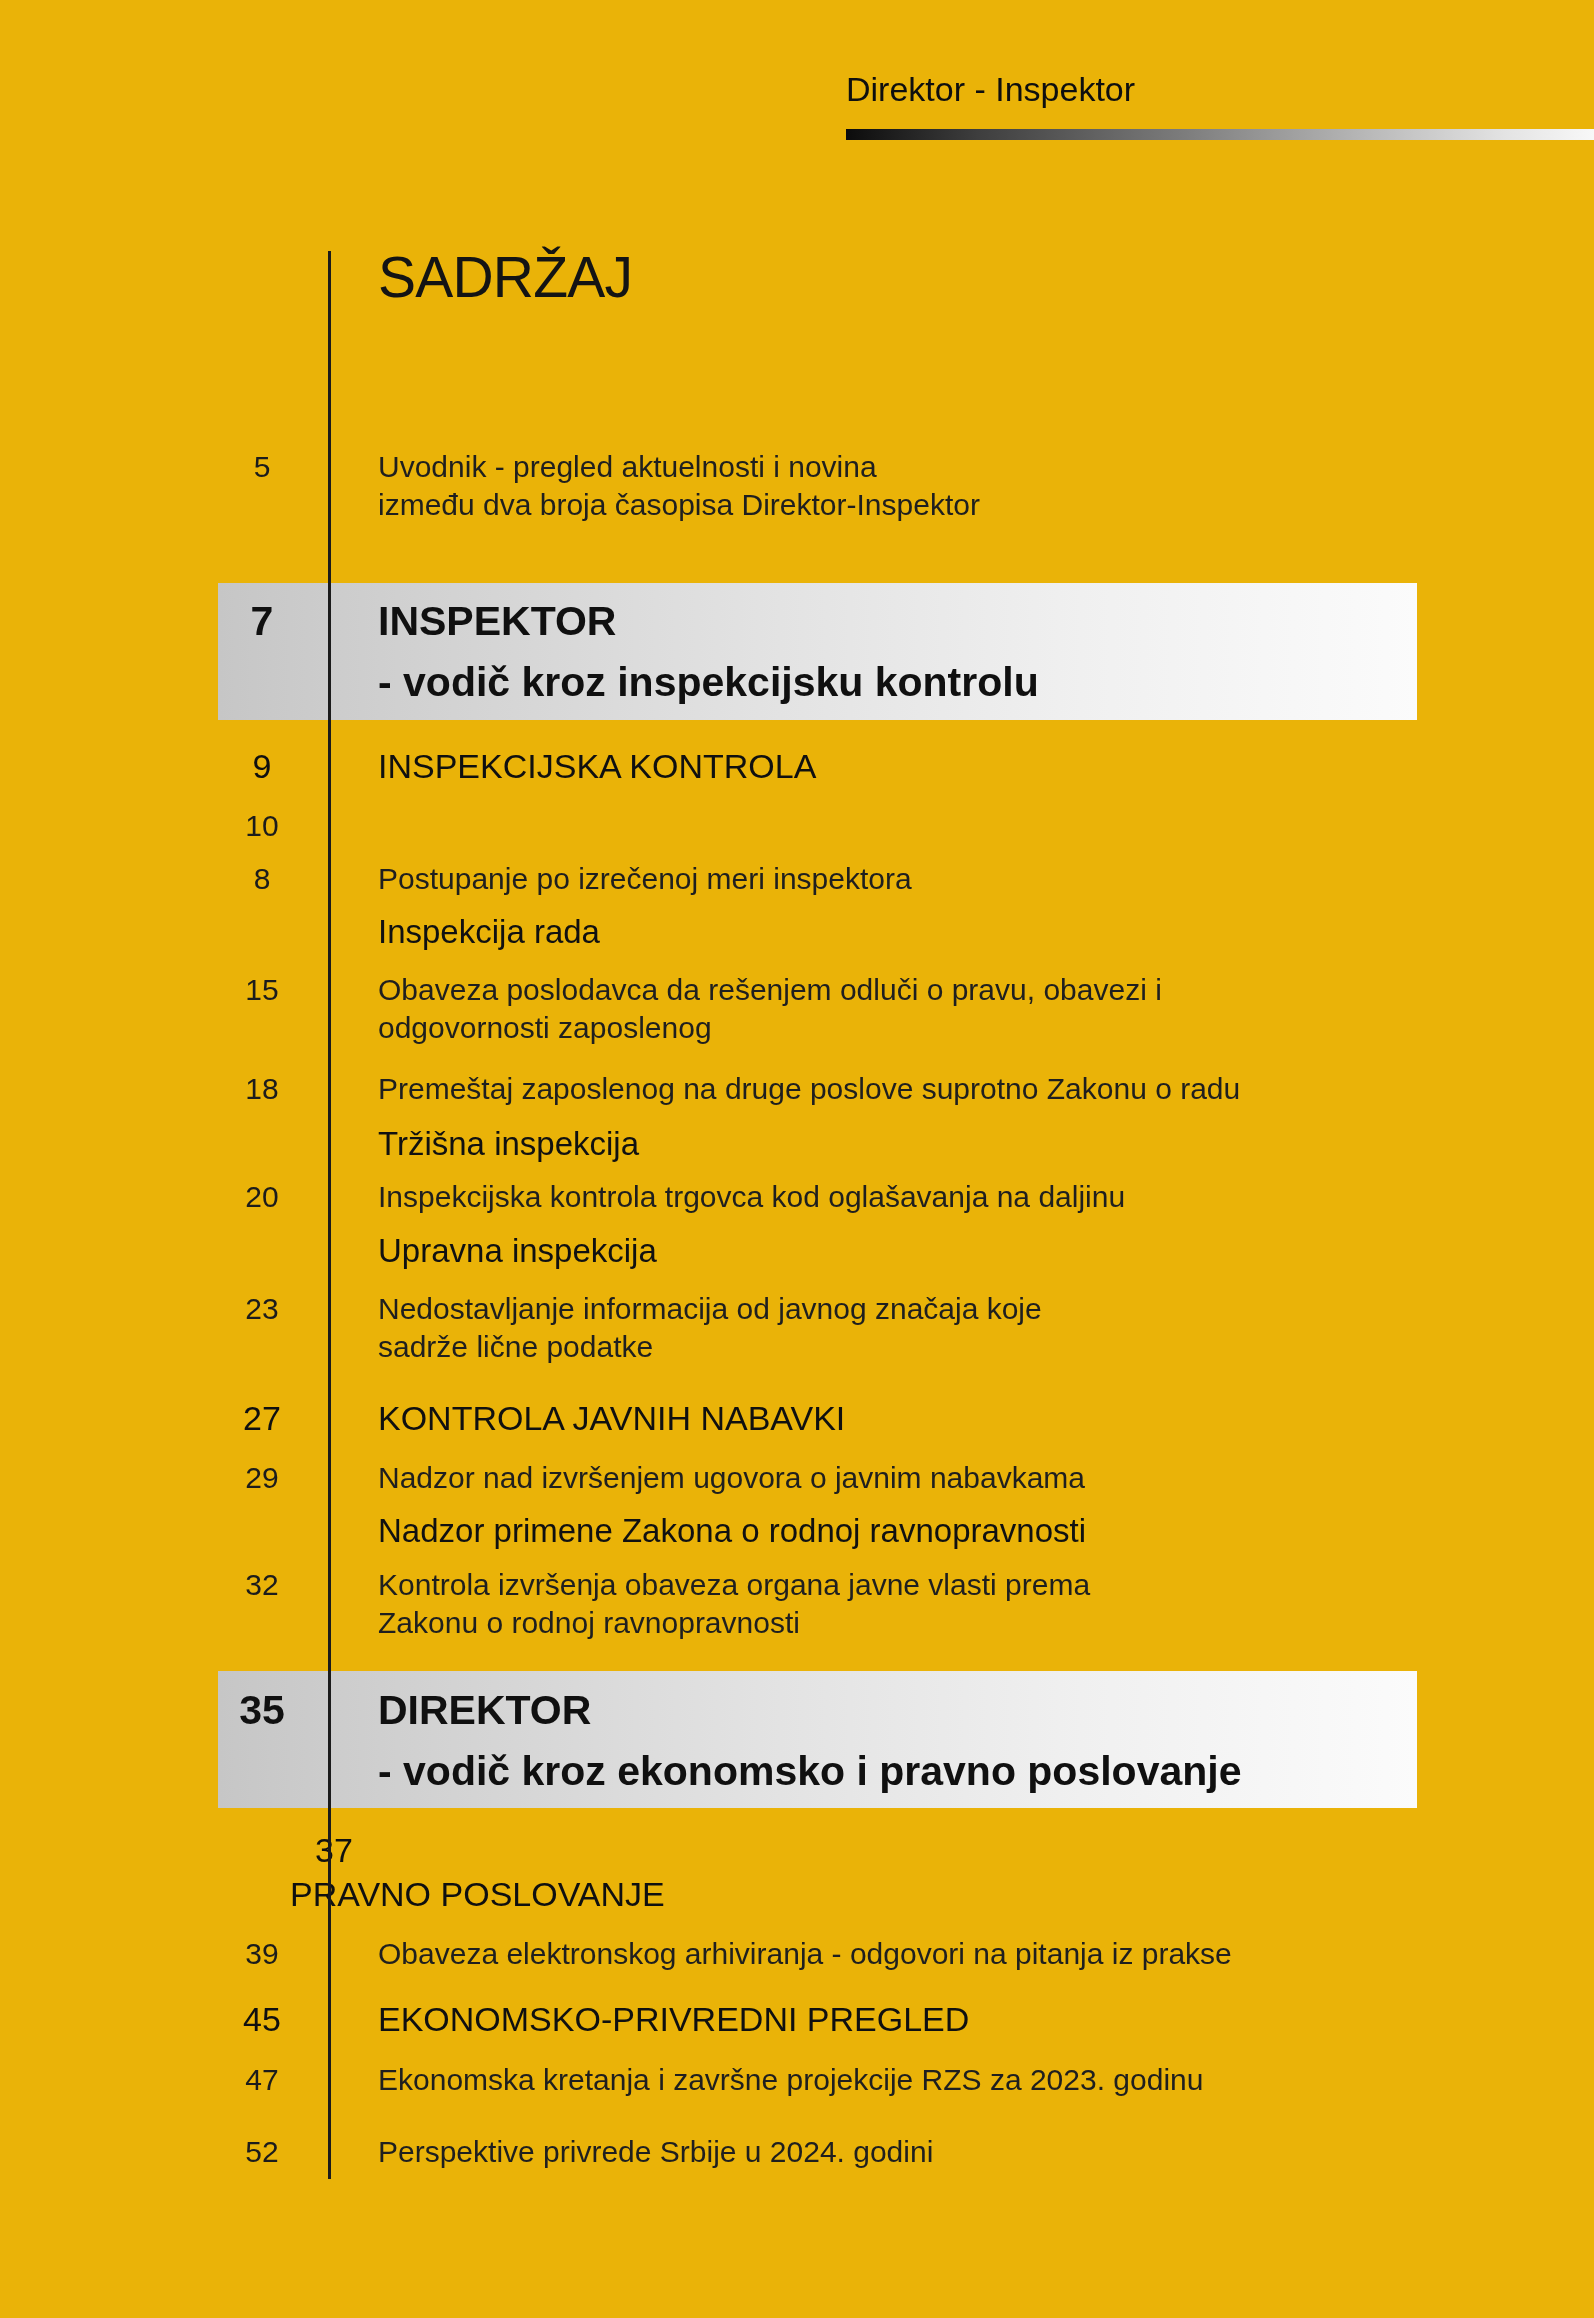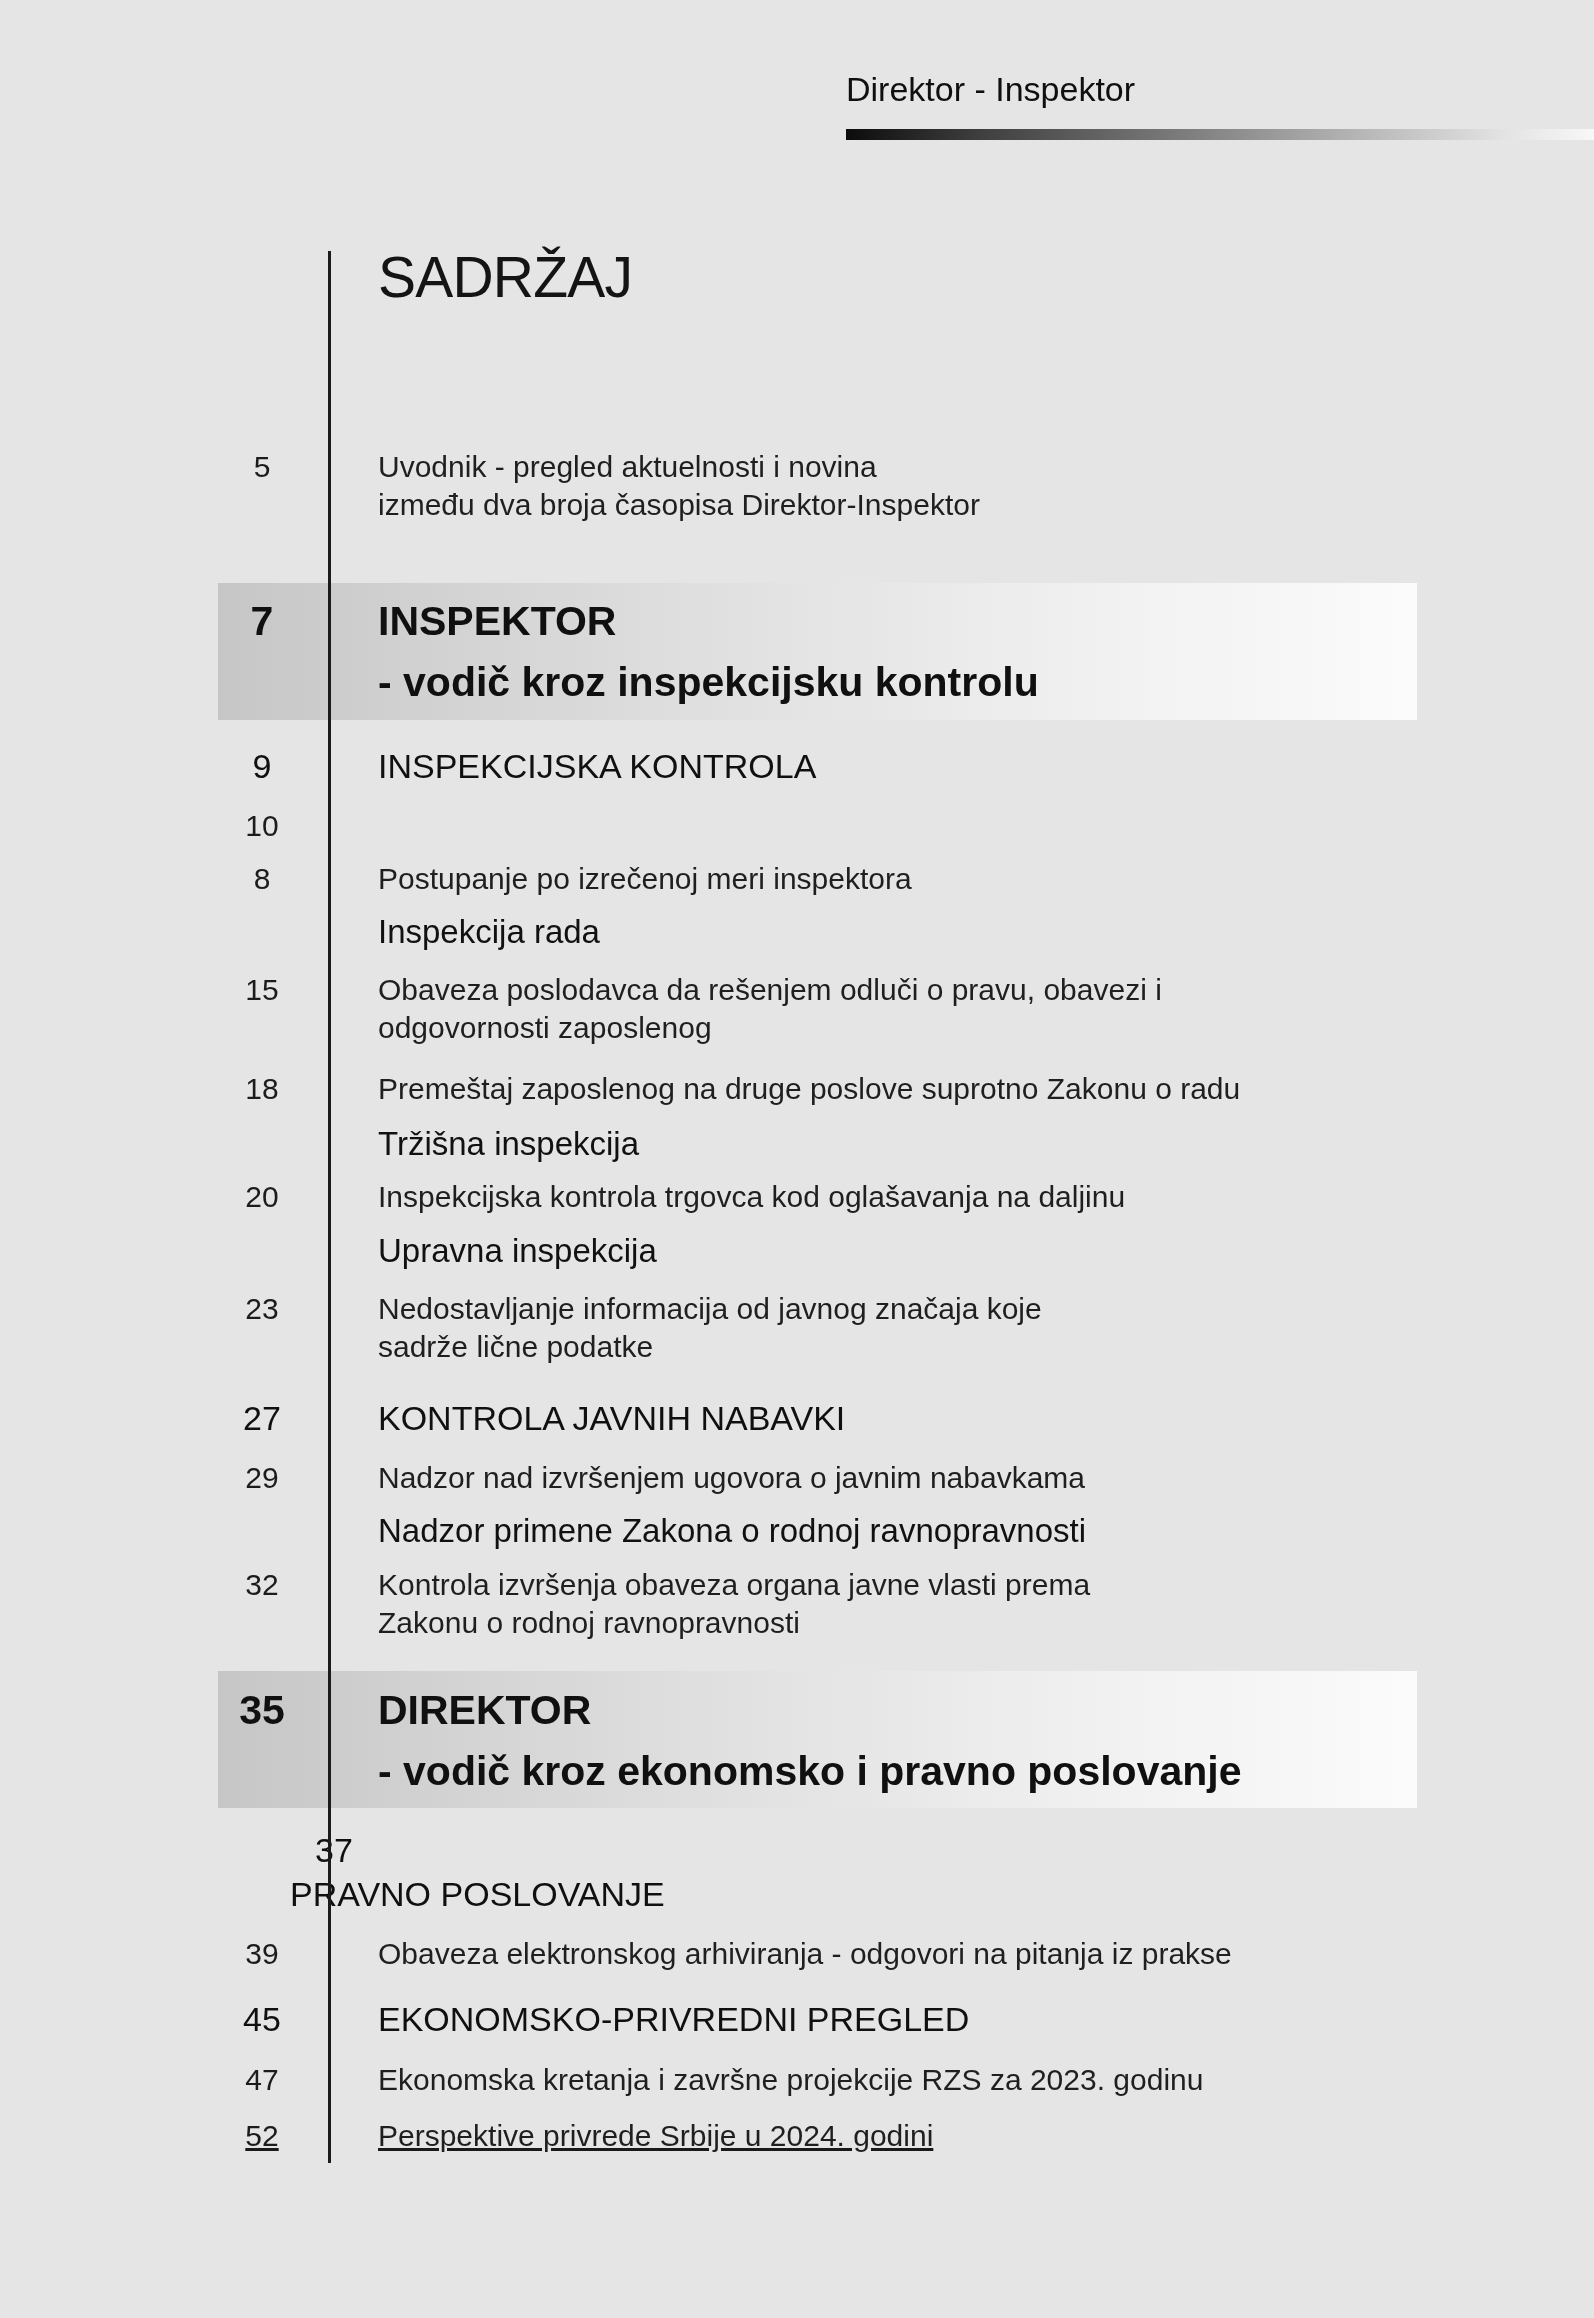--- a/index.html
+++ b/index.html
@@ -1,21 +1,21 @@
 <!DOCTYPE html>
 <html lang="sr" style="font-size:13px"><head>
 <meta charset="utf-8">
 <title>Direktor - Inspektor — Sadržaj</title>
 <style>
   html,body{margin:0;padding:0;background:#ffffff;}
   .page{
     position:relative;
     width:1594px;
     height:2319px;
-    background:#e5e5e5;
+    background:#eab308;
     overflow:hidden;
     font-family:"Liberation Sans","DejaVu Sans",sans-serif;
     color:#1a1a1a;
   }
   
   .header-title{
     position:absolute;
     left:846px;
     top:70px;
     font-size:34px;
@@ -182,21 +182,21 @@
           <div class="txt">Obaveza elektronskog arhiviranja - odgovori na pitanja iz prakse</div>
         </div>
         <div class="row subheader-caps" style="margin-top: 24.5px;">
           <span class="num">45</span>
           <div class="txt">EKONOMSKO-PRIVREDNI PREGLED</div>
         </div>
         <div class="row entry" style="margin-top: 19.6px;">
           <span class="num">47</span>
           <div class="txt">Ekonomska kretanja i završne projekcije RZS za 2023. godinu</div>
         </div>
-        <div class="row entry" style="margin-top: 18px; text-decoration: underline;">
+        <div class="row entry" style="margin-top: 34px;">
           <span class="num">52</span>
           <div class="txt">Perspektive privrede Srbije u 2024. godini</div>
         </div>
       </div>
   </div>
 
 </div>
 
 
 </body></html>

